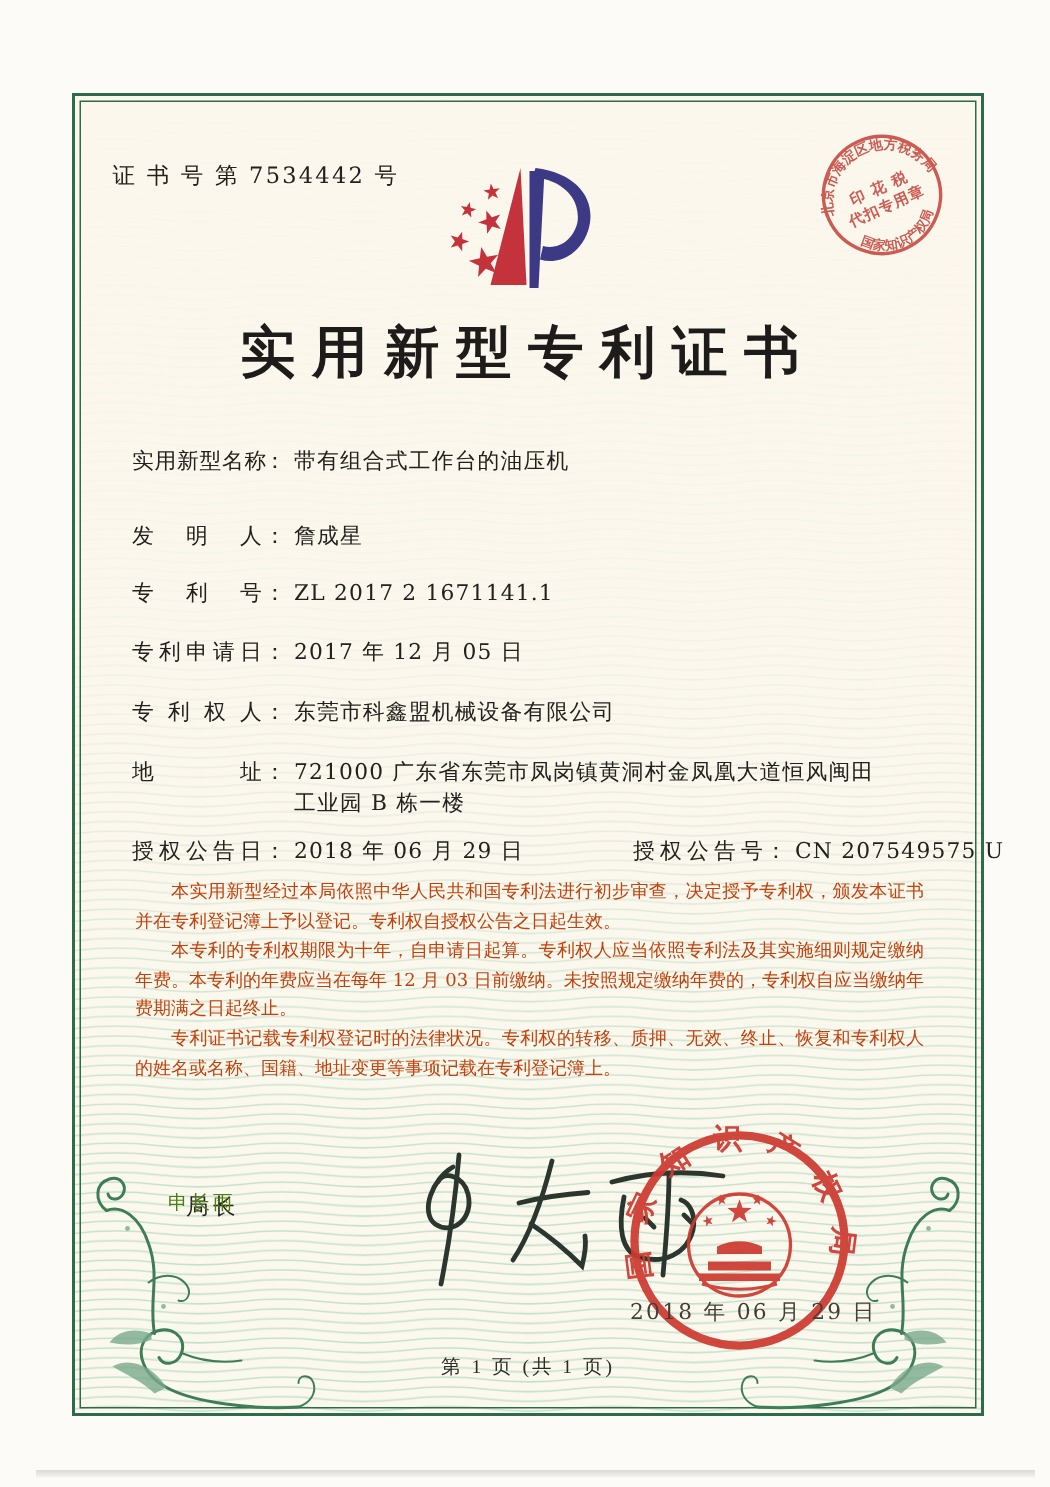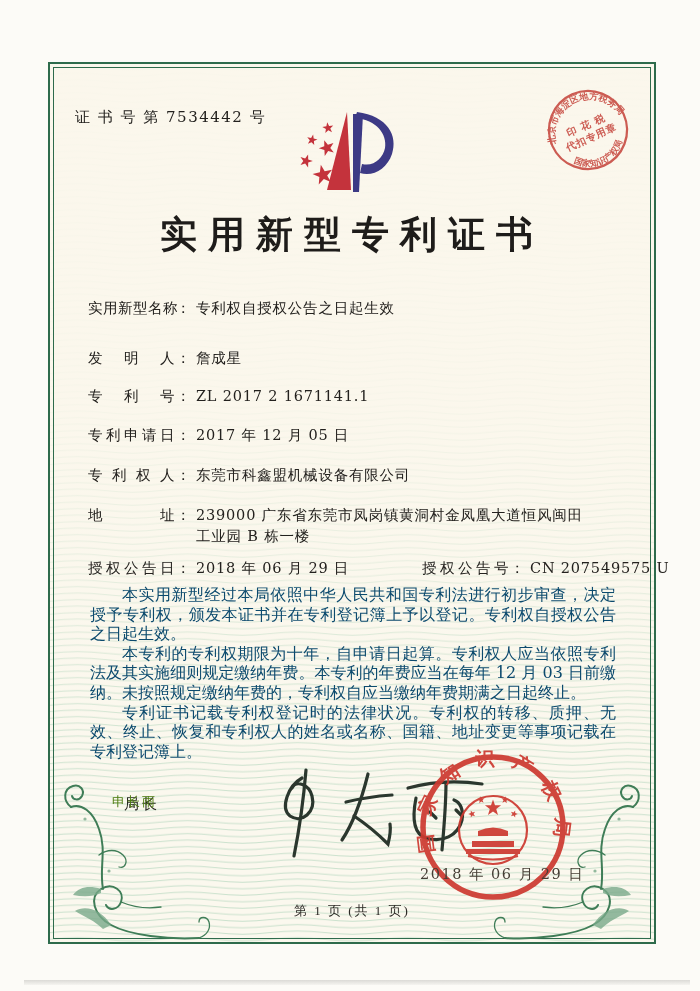--- a/index.html
+++ b/index.html
@@ -30,21 +30,21 @@
   .title{position:absolute;left:0;top:146px;width:100%;text-align:center;
     font-size:37px;font-weight:600;letter-spacing:11px;box-sizing:border-box;color:#1e1c1a;}
   
   .field{position:absolute;left:38px;font-size:14.5px;letter-spacing:.5px;color:#23211e;line-height:21px;white-space:nowrap;}
   .flabel{display:inline-flex;justify-content:space-between;width:87px;vertical-align:top;}
   .fcolon{margin:0 5px 0 1px;}
   .fvalue{letter-spacing:.8px;}
   .fvalue.wrap{display:inline-block;white-space:normal;width:392px;vertical-align:top;}
   .field-right{left:372px;}
   
-  .paras{position:absolute;left:40px;top:521px;width:526px;font-size:16px;line-height:19.6px;color:#0c4a6e;text-align:justify;}
+  .paras{position:absolute;left:40px;top:521px;width:526px;font-size:12px;line-height:19.6px;color:#c2410c;text-align:justify;}
   .paras p{margin:0;text-indent:2em;}
   
   .director-title{position:absolute;left:74px;top:731px;font-size:15px;letter-spacing:3px;color:#262420;}
   .director-name{position:absolute;left:62px;top:729px;font-size:13px;letter-spacing:2px;color:#4d7c0f;}
   .signature{position:absolute;left:200px;top:700px;}
   .seal{position:absolute;left:358px;top:678px;opacity:.93;}
   .seal-date{position:absolute;left:370px;top:801px;font-size:14.5px;letter-spacing:1.5px;color:#453e35;z-index:4;}
   .footer{position:absolute;left:0;top:838px;width:100%;text-align:center;font-size:13px;letter-spacing:2px;color:#2c2a26;font-family:Liberation Serif, serif;}
   
   .flourish-left{position:absolute;left:-1px;bottom:-2px;z-index:3;}
@@ -149,21 +149,21 @@
       <div class="title">实用新型专利证书</div>
 
       <div class="field" style="top:234px">
         <span class="flabel">
             <span>实</span>
             <span>用</span>
             <span>新</span>
             <span>型</span>
             <span>名</span>
             <span>称</span>
-          </span><span class="fcolon">：</span><span class="fvalue">专利权自授权公告之日起生效</span>
+          </span><span class="fcolon">：</span><span class="fvalue">带有组合式工作台的油压机</span>
       </div>
       <div class="field" style="top:284px">
         <span class="flabel">
             <span>发</span>
             <span>明</span>
             <span>人</span>
           </span><span class="fcolon">：</span><span class="fvalue">詹成星</span>
       </div>
       <div class="field" style="top:322px">
         <span class="flabel">
@@ -186,21 +186,21 @@
             <span>专</span>
             <span>利</span>
             <span>权</span>
             <span>人</span>
           </span><span class="fcolon">：</span><span class="fvalue">东莞市科鑫盟机械设备有限公司</span>
       </div>
       <div class="field" style="top:441px">
         <span class="flabel">
             <span>地</span>
             <span>址</span>
-          </span><span class="fcolon">：</span><span class="fvalue wrap">239000 广东省东莞市凤岗镇黄洞村金凤凰大道恒风闽田工业园 B 栋一楼</span>
+          </span><span class="fcolon">：</span><span class="fvalue wrap">721000 广东省东莞市凤岗镇黄洞村金凤凰大道恒风闽田工业园 B 栋一楼</span>
       </div>
       <div class="field" style="top:494px">
         <span class="flabel">
             <span>授</span>
             <span>权</span>
             <span>公</span>
             <span>告</span>
             <span>日</span>
           </span><span class="fcolon">：</span><span class="fvalue">2018 年 06 月 29 日</span>
       </div>

